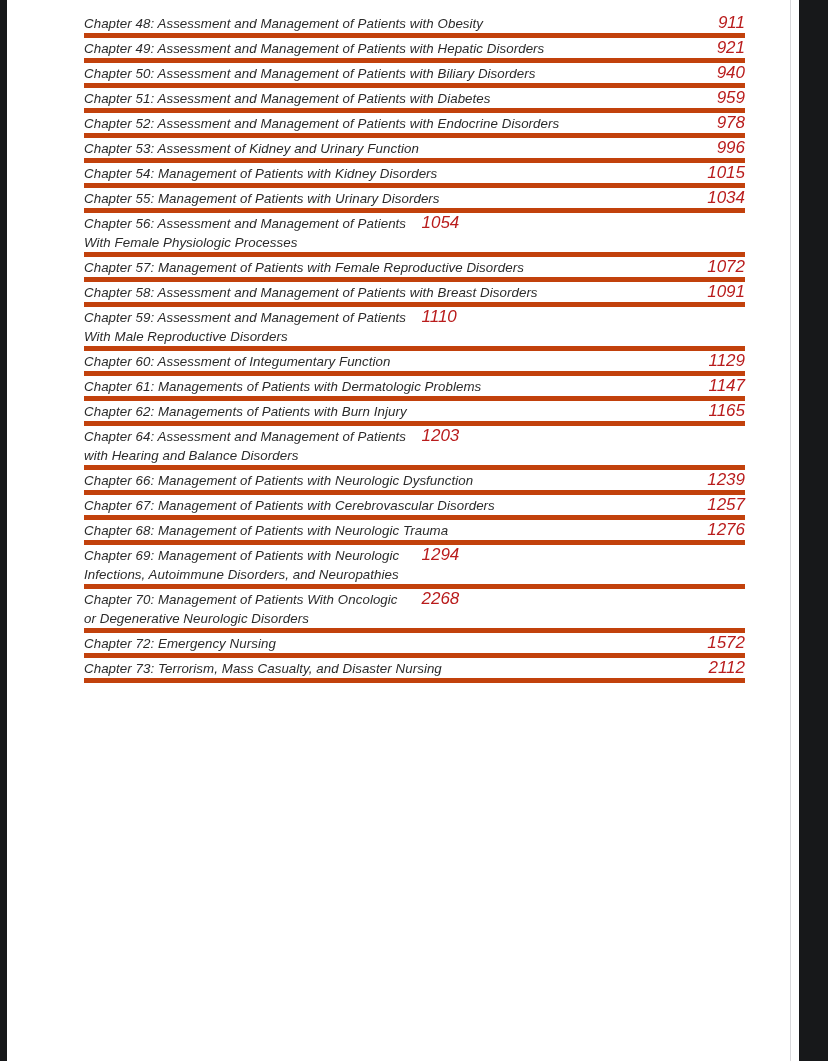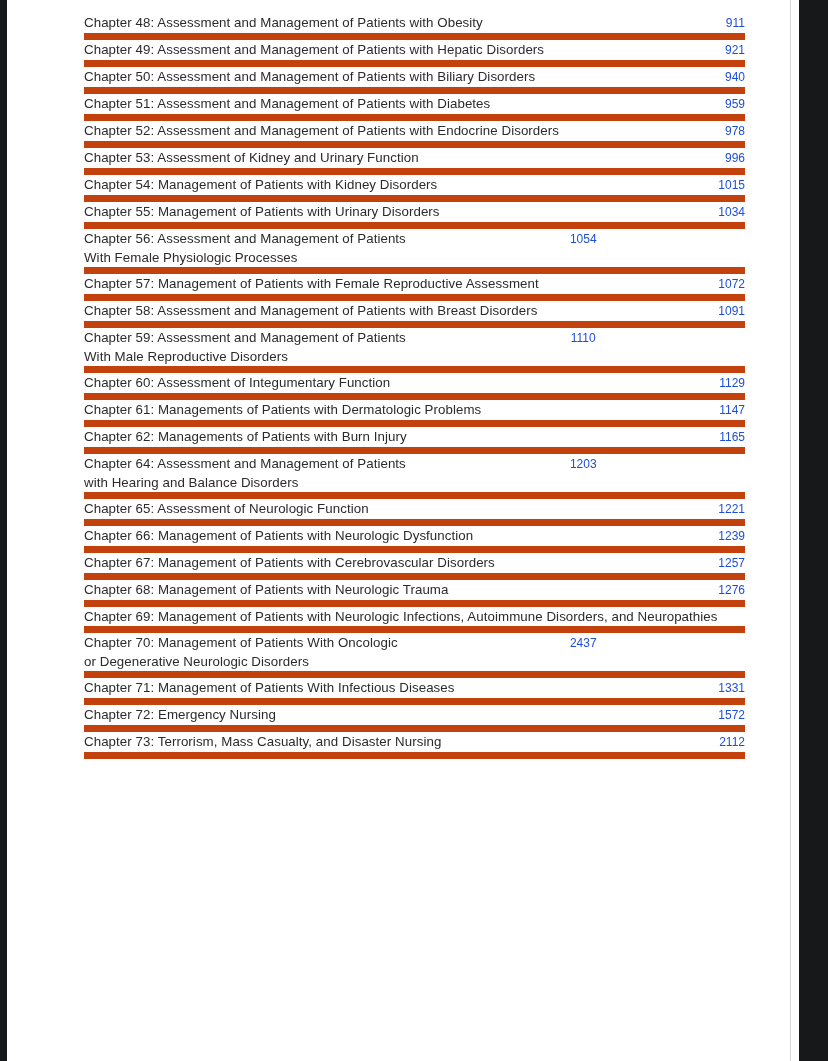--- a/index.html
+++ b/index.html
@@ -49,22 +49,23 @@
   
   #toc-sheet {
     position: absolute;
     left: 84px;
     top: 13px;
     width: 661px;
   }
 
   .toc-row {
     position: relative;
-    border-bottom: 7px solid #c2410c;
+    border-bottom: 5px solid #c2410c;
     padding: 0;
+    font-style: italic;
   }
 
   .toc-line {
     display: flex;
     align-items: baseline;
     justify-content: space-between;
     line-height: 19px;
     min-height: 19px;
   }
 
@@ -76,28 +77,28 @@
   }
 
   
   .toc-row.wrapped .toc-title {
     white-space: normal;
     display: block;
     width: 100%;
   }
   .toc-row.wrapped .toc-page {
     display: block;
-    text-align: center;
+    text-align: left;
     width: 100%;
     line-height: 19px;
   }
 
   .toc-page {
-    font-size: 12px;
-    color: #1d4ed8;
+    font-size: 17px;
+    color: #b91c1c;
     text-align: right;
     padding-left: 14px;
     white-space: nowrap;
     font-variant-numeric: tabular-nums;
   }
 </style>
 </head>
 <body>
 
 <div id="page-frame">
@@ -156,21 +157,21 @@
         </div>
       </div>
       <div class="toc-row wrapped">
         <div class="toc-line">
           <span class="toc-title">Chapter 56: Assessment and Management of Patients With Female Physiologic Processes</span>
           <span class="toc-page">1054</span>
         </div>
       </div>
       <div class="toc-row">
         <div class="toc-line">
-          <span class="toc-title">Chapter 57: Management of Patients with Female Reproductive Assessment</span>
+          <span class="toc-title">Chapter 57: Management of Patients with Female Reproductive Disorders</span>
           <span class="toc-page">1072</span>
         </div>
       </div>
       <div class="toc-row">
         <div class="toc-line">
           <span class="toc-title">Chapter 58: Assessment and Management of Patients with Breast Disorders</span>
           <span class="toc-page">1091</span>
         </div>
       </div>
       <div class="toc-row wrapped">
@@ -198,57 +199,46 @@
         </div>
       </div>
       <div class="toc-row wrapped">
         <div class="toc-line">
           <span class="toc-title">Chapter 64: Assessment and Management of Patients with Hearing and Balance Disorders</span>
           <span class="toc-page">1203</span>
         </div>
       </div>
       <div class="toc-row">
         <div class="toc-line">
-          <span class="toc-title">Chapter 65: Assessment of Neurologic Function</span>
-          <span class="toc-page">1221</span>
-        </div>
-      </div>
-      <div class="toc-row">
-        <div class="toc-line">
           <span class="toc-title">Chapter 66: Management of Patients with Neurologic Dysfunction</span>
           <span class="toc-page">1239</span>
         </div>
       </div>
       <div class="toc-row">
         <div class="toc-line">
           <span class="toc-title">Chapter 67: Management of Patients with Cerebrovascular Disorders</span>
           <span class="toc-page">1257</span>
         </div>
       </div>
       <div class="toc-row">
         <div class="toc-line">
           <span class="toc-title">Chapter 68: Management of Patients with Neurologic Trauma</span>
           <span class="toc-page">1276</span>
         </div>
       </div>
       <div class="toc-row wrapped">
         <div class="toc-line">
           <span class="toc-title">Chapter 69: Management of Patients with Neurologic Infections, Autoimmune Disorders, and Neuropathies</span>
+          <span class="toc-page">1294</span>
         </div>
       </div>
       <div class="toc-row wrapped">
         <div class="toc-line">
           <span class="toc-title">Chapter 70: Management of Patients With Oncologic or Degenerative Neurologic Disorders</span>
-          <span class="toc-page">2437</span>
-        </div>
-      </div>
-      <div class="toc-row">
-        <div class="toc-line">
-          <span class="toc-title">Chapter 71: Management of Patients With Infectious Diseases</span>
-          <span class="toc-page">1331</span>
+          <span class="toc-page">2268</span>
         </div>
       </div>
       <div class="toc-row">
         <div class="toc-line">
           <span class="toc-title">Chapter 72: Emergency Nursing</span>
           <span class="toc-page">1572</span>
         </div>
       </div>
       <div class="toc-row">
         <div class="toc-line">

